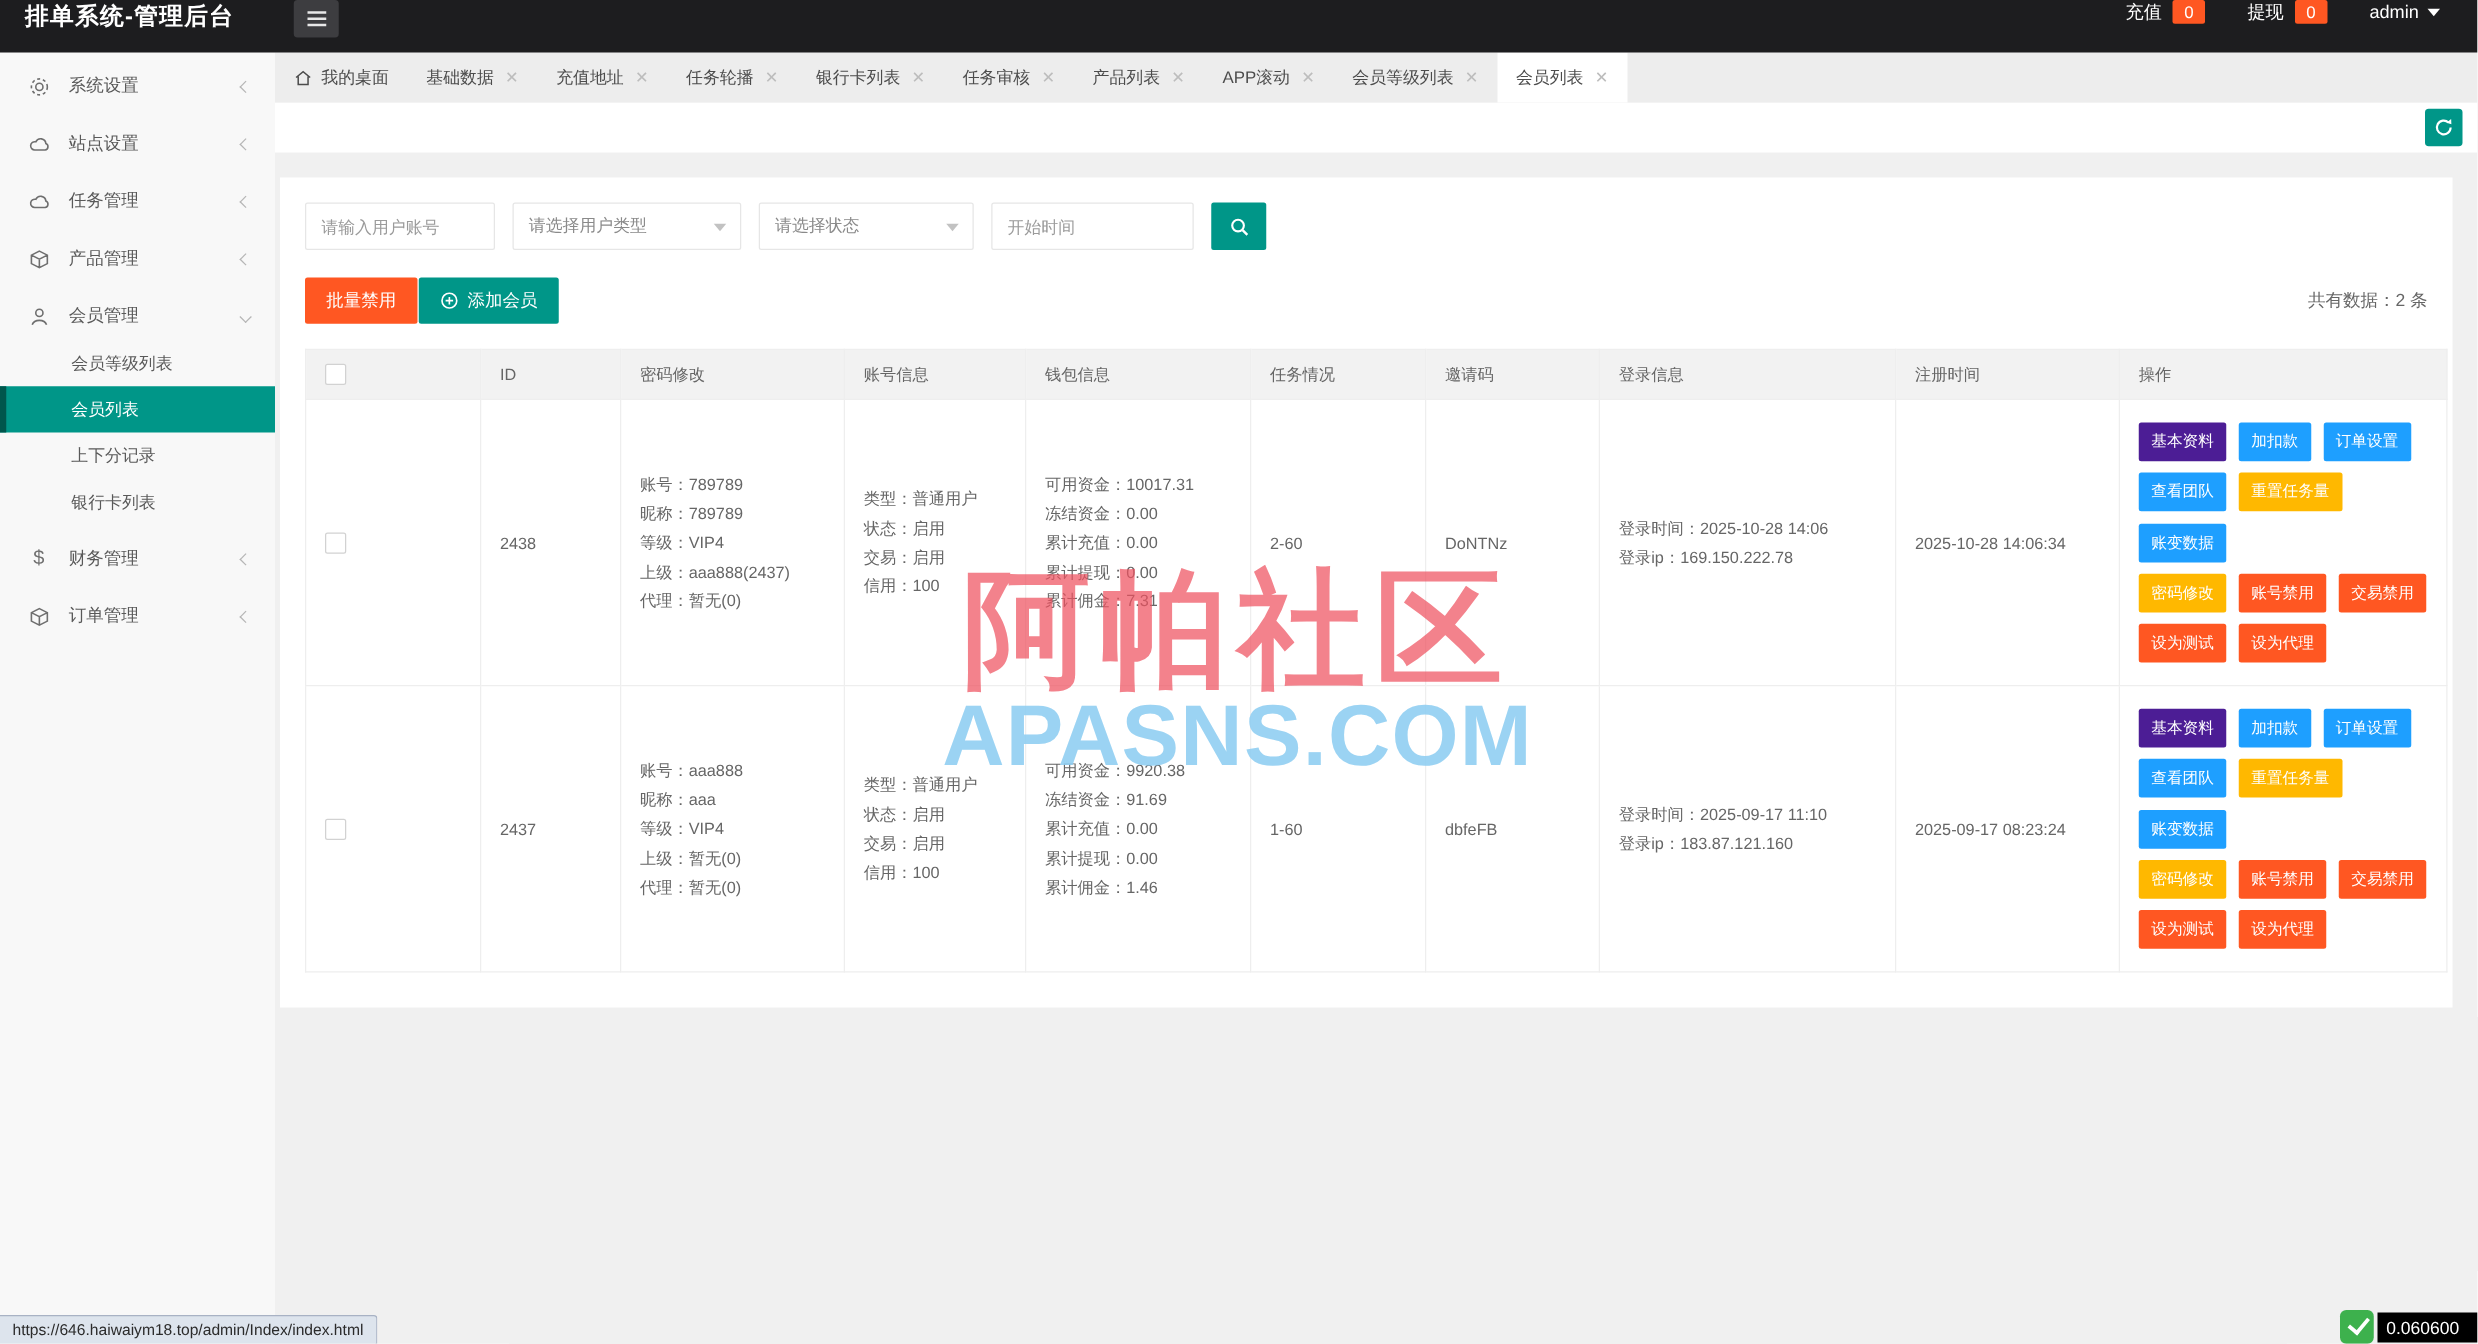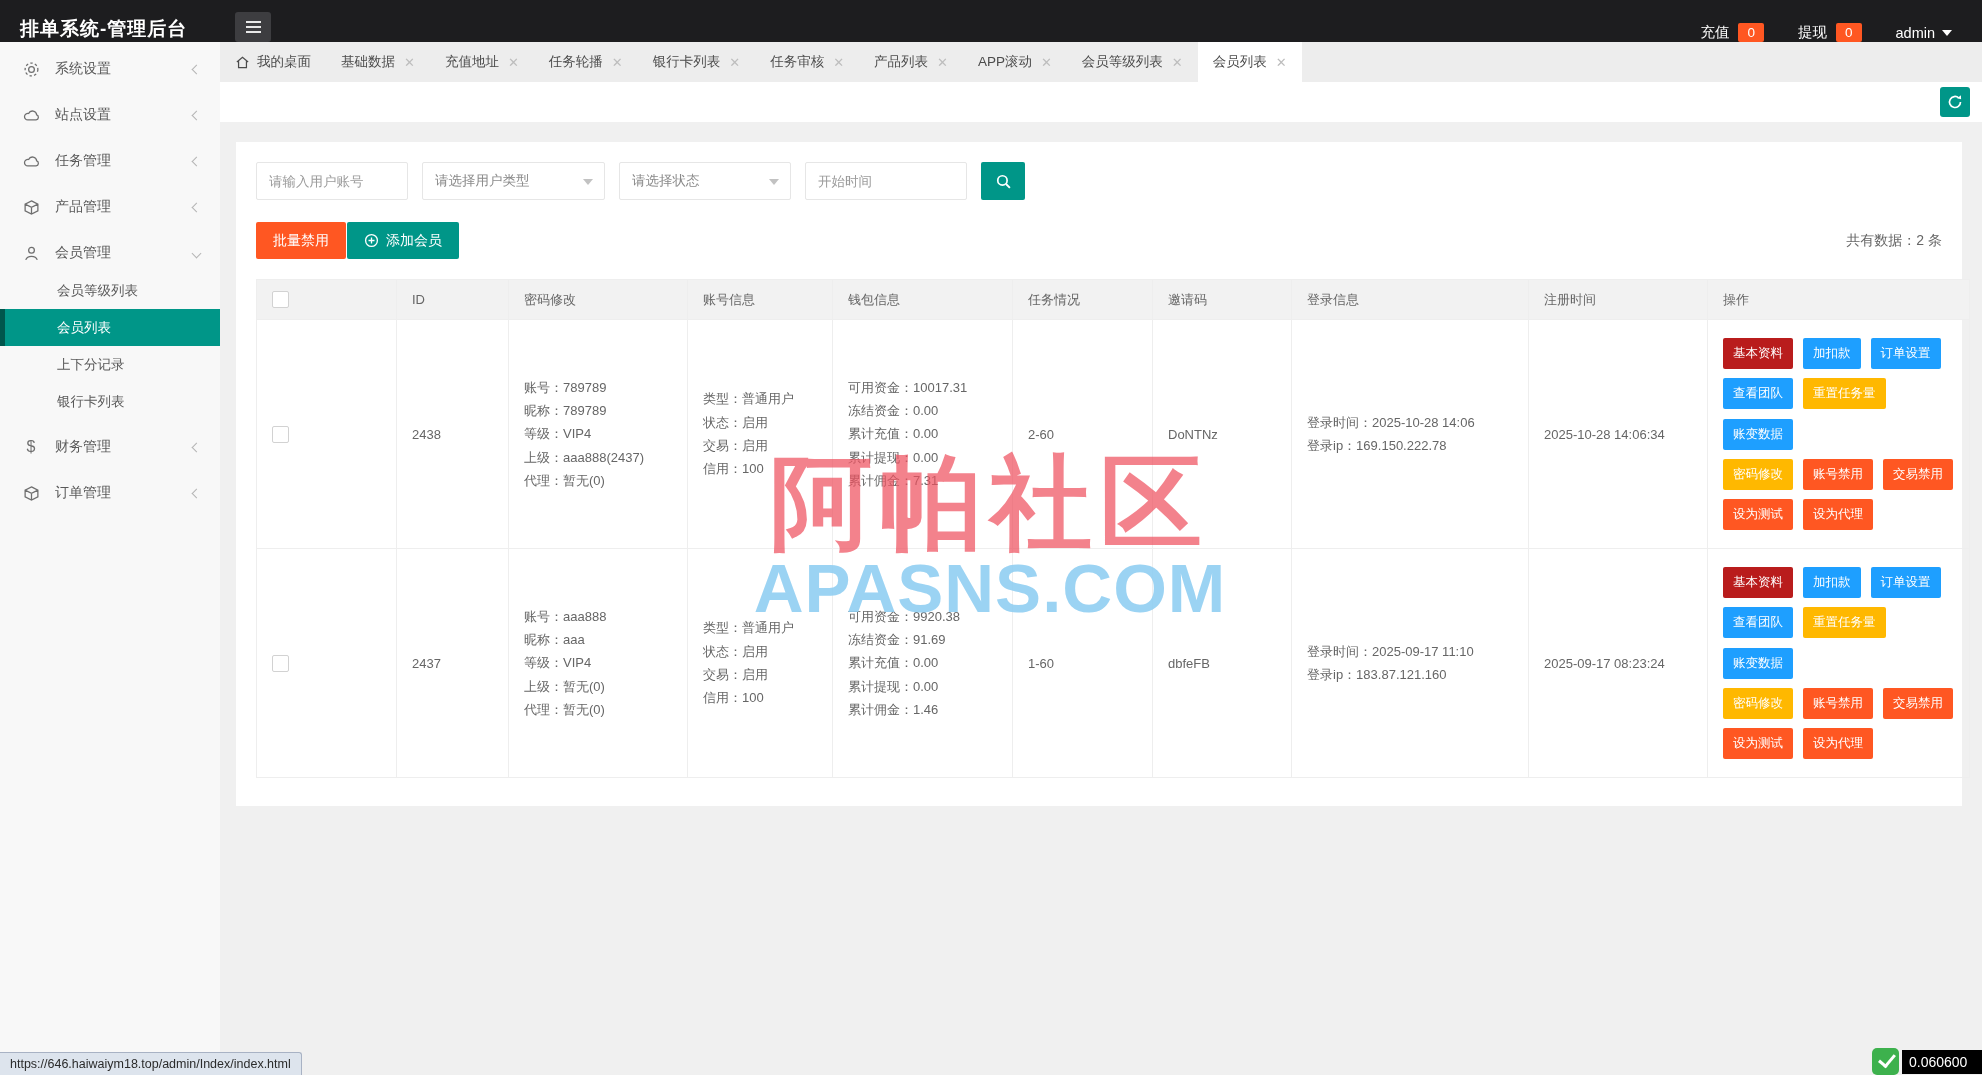--- a/index.html
+++ b/index.html
@@ -1,20 +1,20 @@
 <!DOCTYPE html>
 <html><head>
 <meta charset="utf-8">
 <style>
   * { margin:0; padding:0; box-sizing:border-box; }
   html,body { width:1982px; height:1075px; }
   body { font-family:"Liberation Sans","DejaVu Sans",sans-serif; background:#f0f0f0; overflow:hidden; position:relative; }
 
   
-  .app-header { position:absolute; top:0; left:0; right:0; height:42px; background:#1d1d1f; display:flex; align-items:flex-end; z-index:30; }
+  .app-header { position:absolute; top:0; left:0; right:0; height:42px; background:#1d1d1f; display:flex; align-items:flex-start; z-index:30; }
   .logo { width:220px; padding-left:20px; color:#fff; font-size:19px; font-weight:bold; letter-spacing:1px; white-space:nowrap; }
   .hamburger { margin-left:15px; width:36px; height:30px; background:#3d3d40; border-radius:3px; display:flex; flex-direction:column; justify-content:center; align-items:center; gap:3px; cursor:pointer; }
   .hamburger i { display:block; width:15px; height:2px; background:#e8e8e8; }
   .header-right { margin-left:auto; display:flex; align-items:center; padding-right:30px; color:#fff; font-size:14.5px; }
   .hr-group { display:flex; align-items:center; margin-left:34px; cursor:pointer; }
   .badge { background:#ff5722; color:#fff; border-radius:2px; padding:2px 9px; font-size:13.5px; margin-left:9px; }
   .admin-caret { width:0; height:0; border-left:5px solid transparent; border-right:5px solid transparent; border-top:6px solid #fff; margin-left:7px; }
 
   
   .sidebar { position:absolute; top:42px; left:0; width:220px; bottom:0; background:#f8f8f8; z-index:20; }
@@ -32,21 +32,21 @@
   .tab { display:flex; align-items:center; padding:0 15px; font-size:13.5px; color:#4c4c4c; cursor:pointer; white-space:nowrap; }
   .tab.active { background:#fff; }
   .tab .x { color:#bdbdbd; font-size:13px; margin-left:9px; }
   .tab .home { width:15px; height:15px; margin-right:7px; }
 
   
   .strip { position:absolute; left:220px; top:82px; right:0; height:40px; background:#fff; z-index:9; }
   .refresh-btn { position:absolute; right:12px; top:5px; width:30px; height:30px; background:#009688; border-radius:3px; display:flex; align-items:center; justify-content:center; cursor:pointer; }
 
   
-  .card { position:absolute; left:236px; right:20px; top:142px; background:#fff; padding:20px 20px 28px 20px; z-index:5; }
+  .card { position:absolute; left:224px; right:20px; top:142px; background:#fff; padding:20px 20px 28px 20px; z-index:5; }
 
   .filters { display:flex; align-items:center; gap:14px; margin-bottom:22px; }
   .f-input { height:38px; border:1px solid #e6e6e6; border-radius:2px; padding:0 12px; font-size:13.5px; color:#666; font-family:inherit; background:#fff; }
   .f-input::placeholder { color:#9b9b9b; }
   .f-input.account { width:152px; }
   .f-input.date { width:162px; }
   .f-select { position:relative; height:38px; border:1px solid #e6e6e6; border-radius:2px; padding:0 30px 0 12px; font-size:13.5px; color:#8a8a8a; display:flex; align-items:center; cursor:pointer; background:#fff; }
   .f-select.type { width:183px; }
   .f-select.status { width:172px; }
   .sel-caret { position:absolute; right:11px; top:16px; width:0; height:0; border-left:5px solid transparent; border-right:5px solid transparent; border-top:6px solid #c2c2c2; }
@@ -61,21 +61,21 @@
 
   
   table { width:100%; border-collapse:collapse; table-layout:fixed; }
   th, td { border:1px solid #eee; font-size:13px; color:#666; font-weight:normal; text-align:left; padding:9px 15px; vertical-align:middle; word-break:break-all; }
   thead th { background:#f2f2f2; height:40px; }
   .lines div { line-height:1.8; }
   .cbx { width:17px; height:17px; border:1px solid #d2d2d2; border-radius:2px; background:#fff; display:inline-block; cursor:pointer; vertical-align:middle; }
 
   .act-line { display:flex; gap:10px; margin:9px 0; flex-wrap:wrap; }
   .abtn { border:none; border-radius:2px; color:#fff; font-size:12.5px; padding:7px 10px; cursor:pointer; font-family:inherit; white-space:nowrap; }
-  .abtn.teal { background:#b91c1c; }
+  .abtn.teal { background:#4c1d95; }
   .abtn.blue { background:#1E9FFF; }
   .abtn.yellow { background:#FFB800; }
   .abtn.red { background:#FF5722; }
 
   
   .watermark { position:absolute; left:730px; top:450px; width:520px; text-align:center; z-index:8; pointer-events:none; }
   .wm1 { font-size:102px; font-weight:bold; color:rgba(238,82,96,0.72); letter-spacing:8px; line-height:1.05; white-space:nowrap; }
   .wm2 { font-size:69px; font-weight:bold; color:rgba(141,205,241,0.88); letter-spacing:1px; margin-top:-8px; white-space:nowrap; }
 
   

